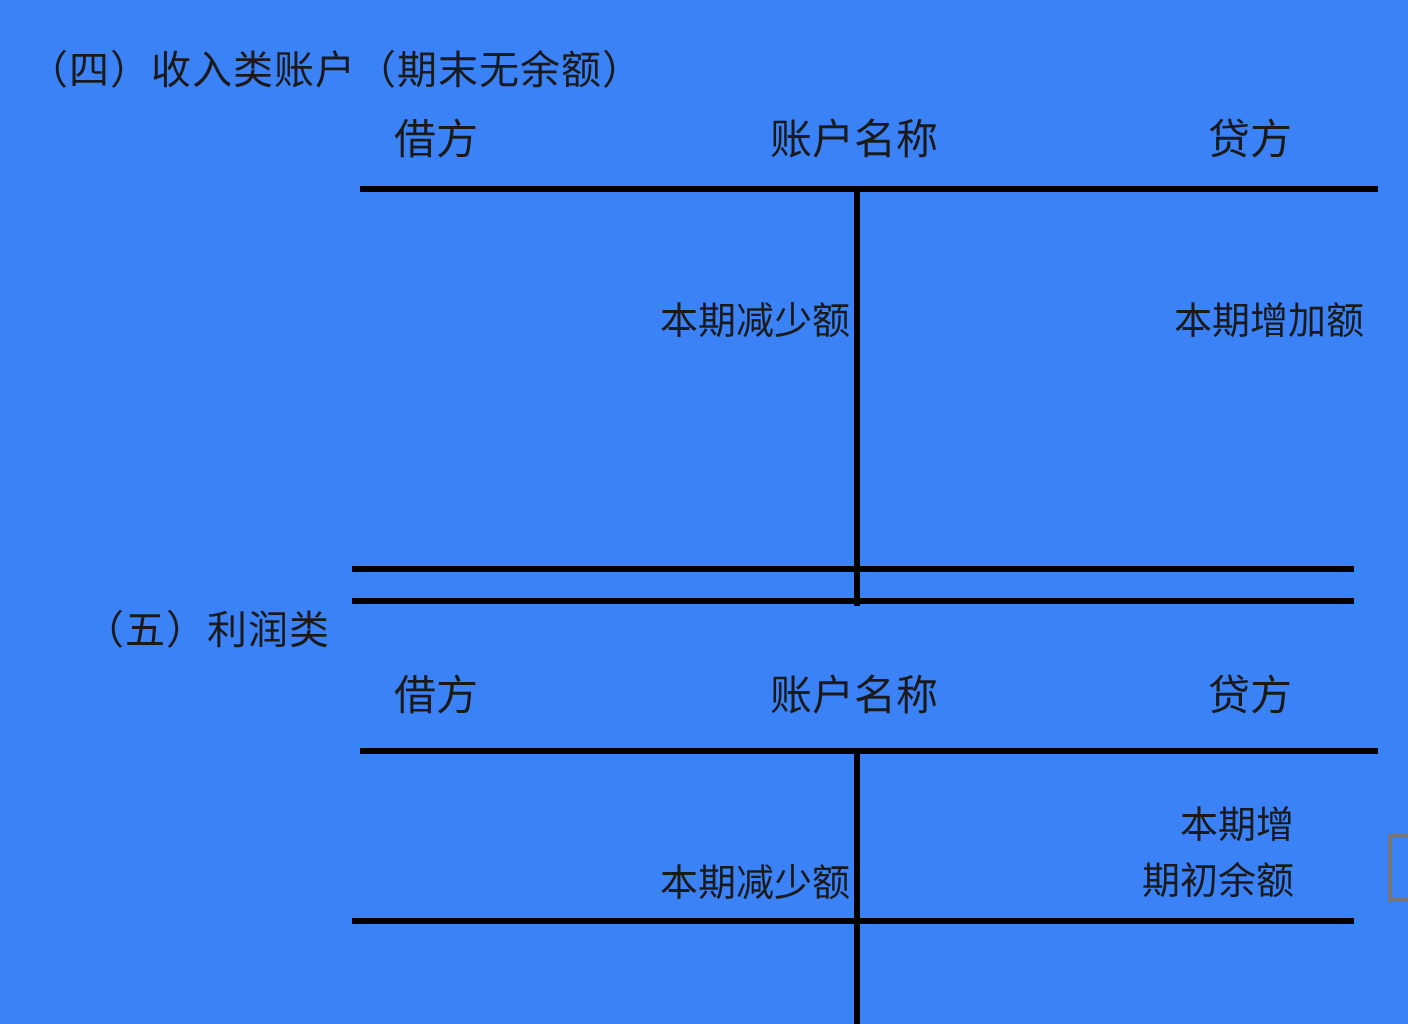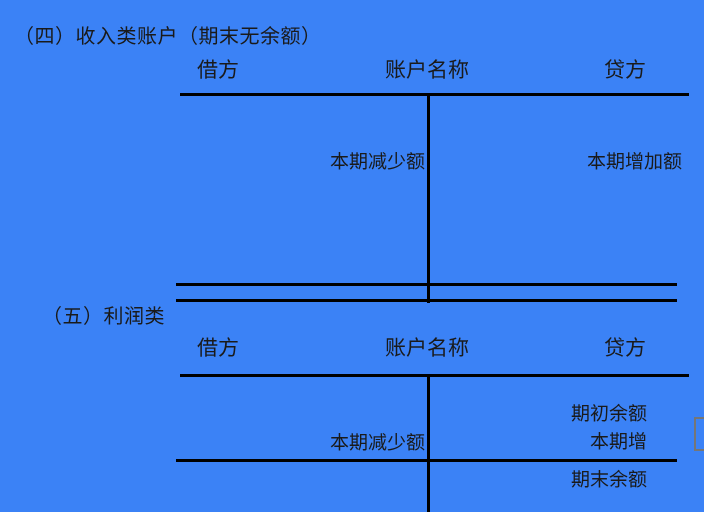--- a/index.html
+++ b/index.html
@@ -106,23 +106,20 @@
 
   <div class="vrule" style="left:427px; top:374px; height:138px;"></div>
 
   <div class="hrule" style="left:176px; top:459px; width:501px;"></div>
 
   <div class="ctr" style="left:185px; top:429px; width:240px;">
     <div>本期减少额</div>
   </div>
 
   <div class="ctr" style="left:432px; top:400px; width:215px;">
+    <div>本期增</div>
     <div>期初余额</div>
-    <div>本期增</div>
   </div>
 
-  <div class="ctr" style="left:432px; top:466px; width:215px;">
-    <div>期末余额</div>
-  </div>
 
   <div class="edge-bracket" style="left:694px; top:417px; width:14px; height:30px;"></div>
 
 </div>
 
 </body></html>

